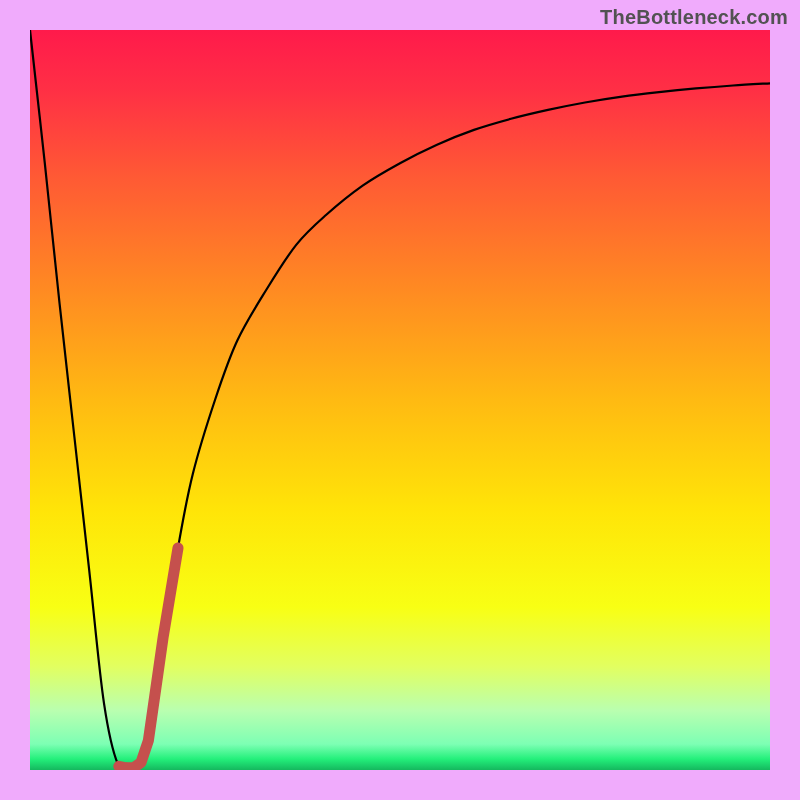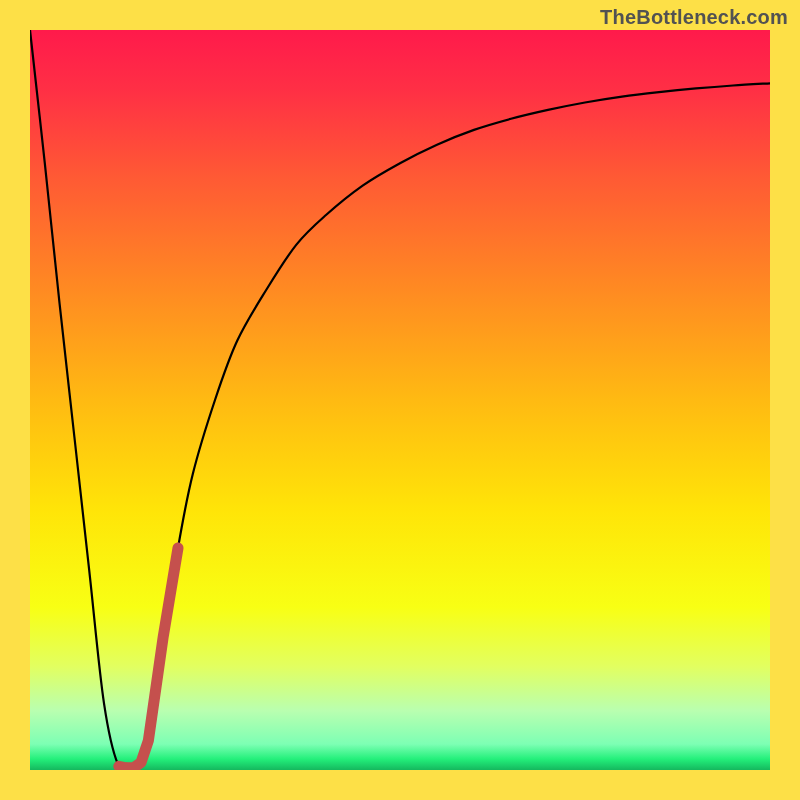--- a/index.html
+++ b/index.html
@@ -1,16 +1,16 @@
 <!DOCTYPE html>
 <html><head>
 <meta charset="utf-8">
 <style>
   html,body{margin:0;padding:0;width:800px;height:800px;overflow:hidden;background:#000;font-family:Arial,Helvetica,sans-serif}
-  .frame{position:absolute;left:0;top:0;width:800px;height:800px;background:#fde047}
+  .frame{position:absolute;left:0;top:0;width:800px;height:800px;background:#f0abfc}
   .plot{position:absolute;left:30px;top:30px;width:740px;height:740px;overflow:hidden}
   .bg{position:absolute;left:0;top:0;width:740px;height:740px}
   .attr{position:absolute;top:6px;right:12px;color:#525252;font-size:20px;font-weight:600;letter-spacing:0.2px}
   svg{position:absolute;left:0;top:0}
 </style>
 </head>
 <body>
 
 <div class="frame">
 

